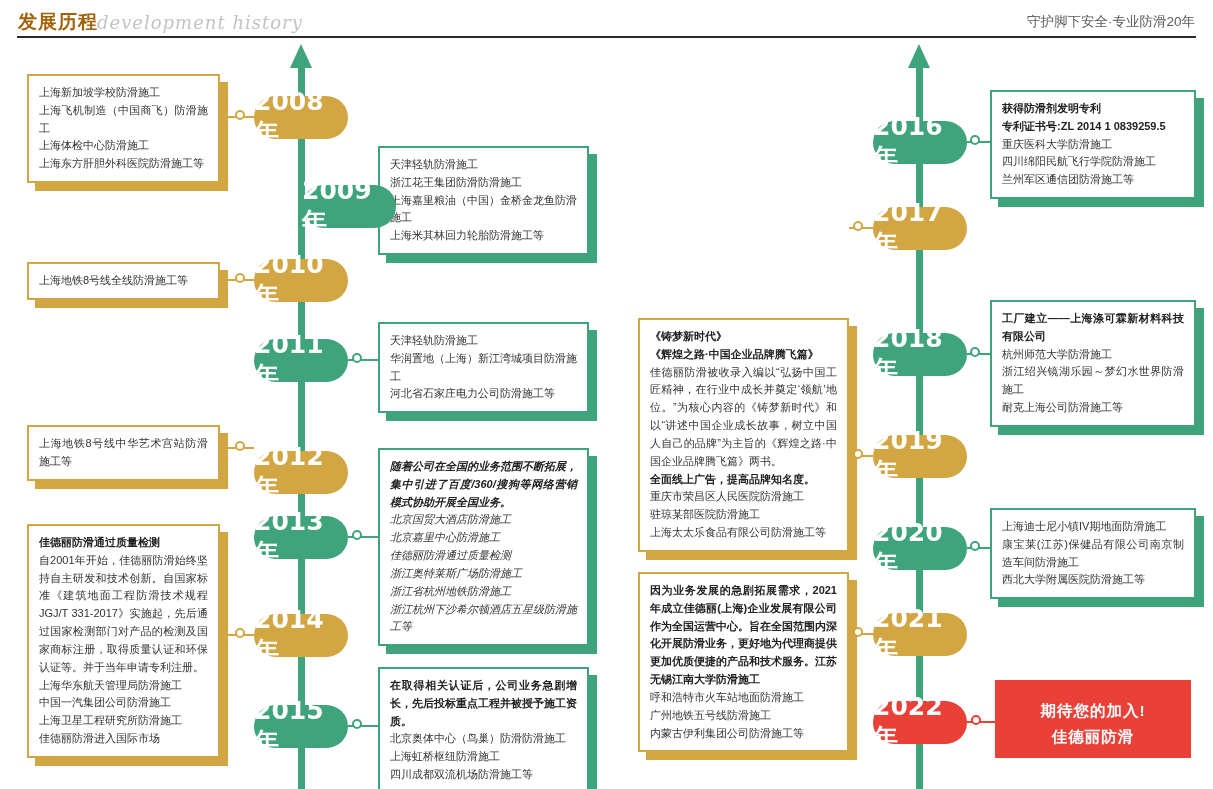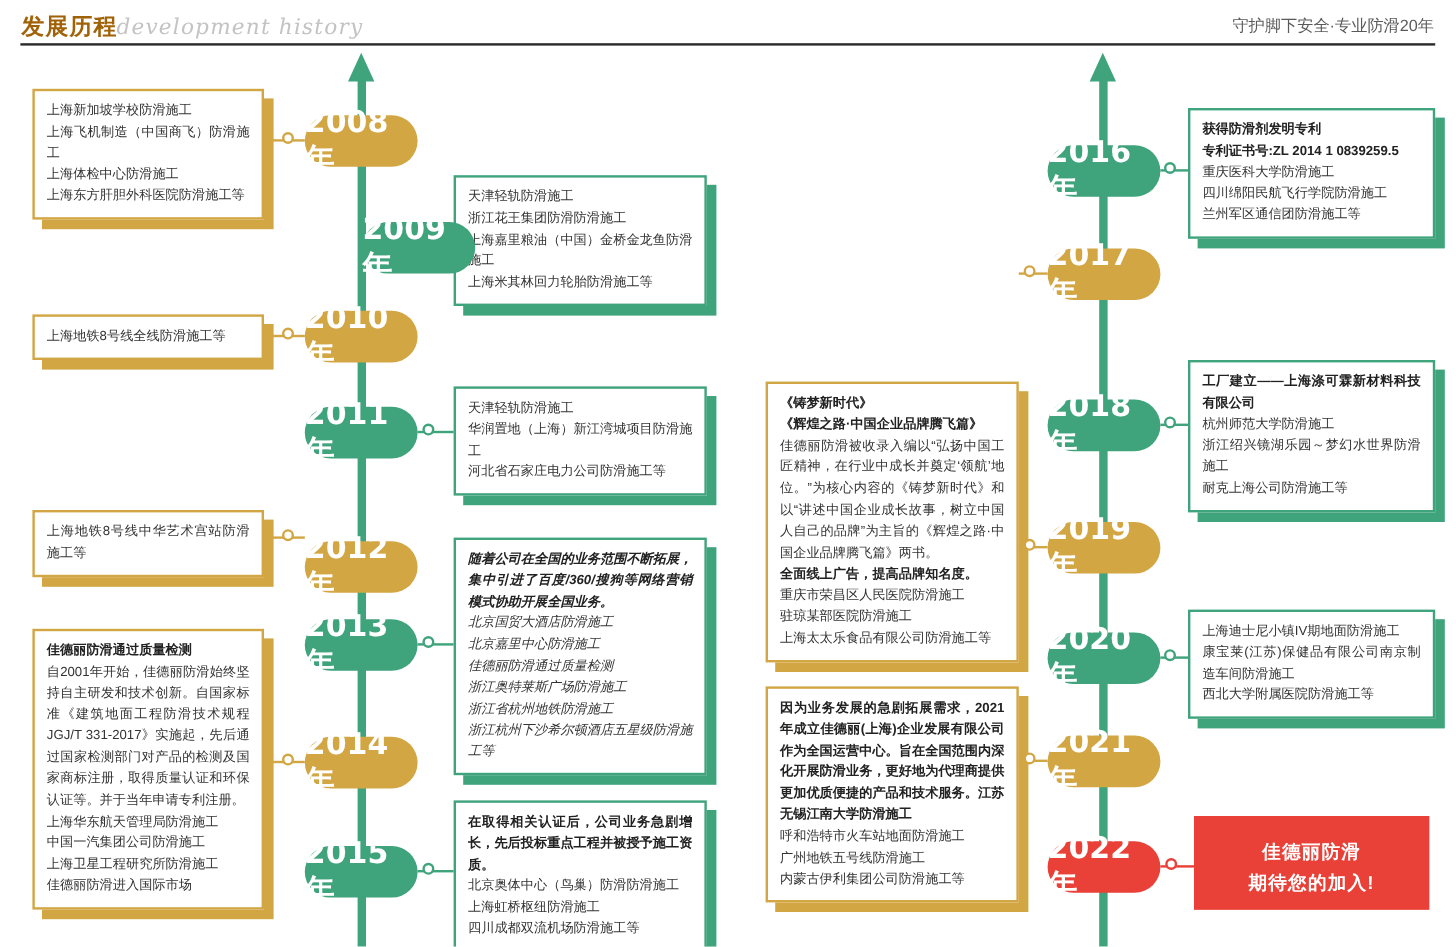--- a/index.html
+++ b/index.html
@@ -195,20 +195,20 @@
       <div class="ln b">因为业务发展的急剧拓展需求，2021年成立佳德丽(上海)企业发展有限公司作为全国运营中心。旨在全国范围内深化开展防滑业务，更好地为代理商提供更加优质便捷的产品和技术服务。江苏无锡江南大学防滑施工</div>
       <div class="ln">呼和浩特市火车站地面防滑施工</div>
       <div class="ln">广州地铁五号线防滑施工</div>
       <div class="ln">内蒙古伊利集团公司防滑施工等</div>
     </div>
   <div class="conn c-gold" style="left:849px;top:633px;width:24px;"></div>
   <div class="dot d-gold" style="left:853px;top:627px;"></div>
   <div class="pill gold" style="left:873px;top:613px;">2021年</div>
 
   <div class="box redbox" style="left:995px;top:680px;width:196px;height:78px;">
+      <div class="ln b">期待您的加入!</div>
       <div class="ln b">佳德丽防滑</div>
-      <div class="ln b">期待您的加入!</div>
     </div>
   <div class="conn c-red" style="left:967px;top:721px;width:28px;"></div>
   <div class="dot d-red" style="left:971px;top:715px;"></div>
   <div class="pill red" style="left:873px;top:701px;">2022年</div>
 
 </div>
 
 </body></html>

